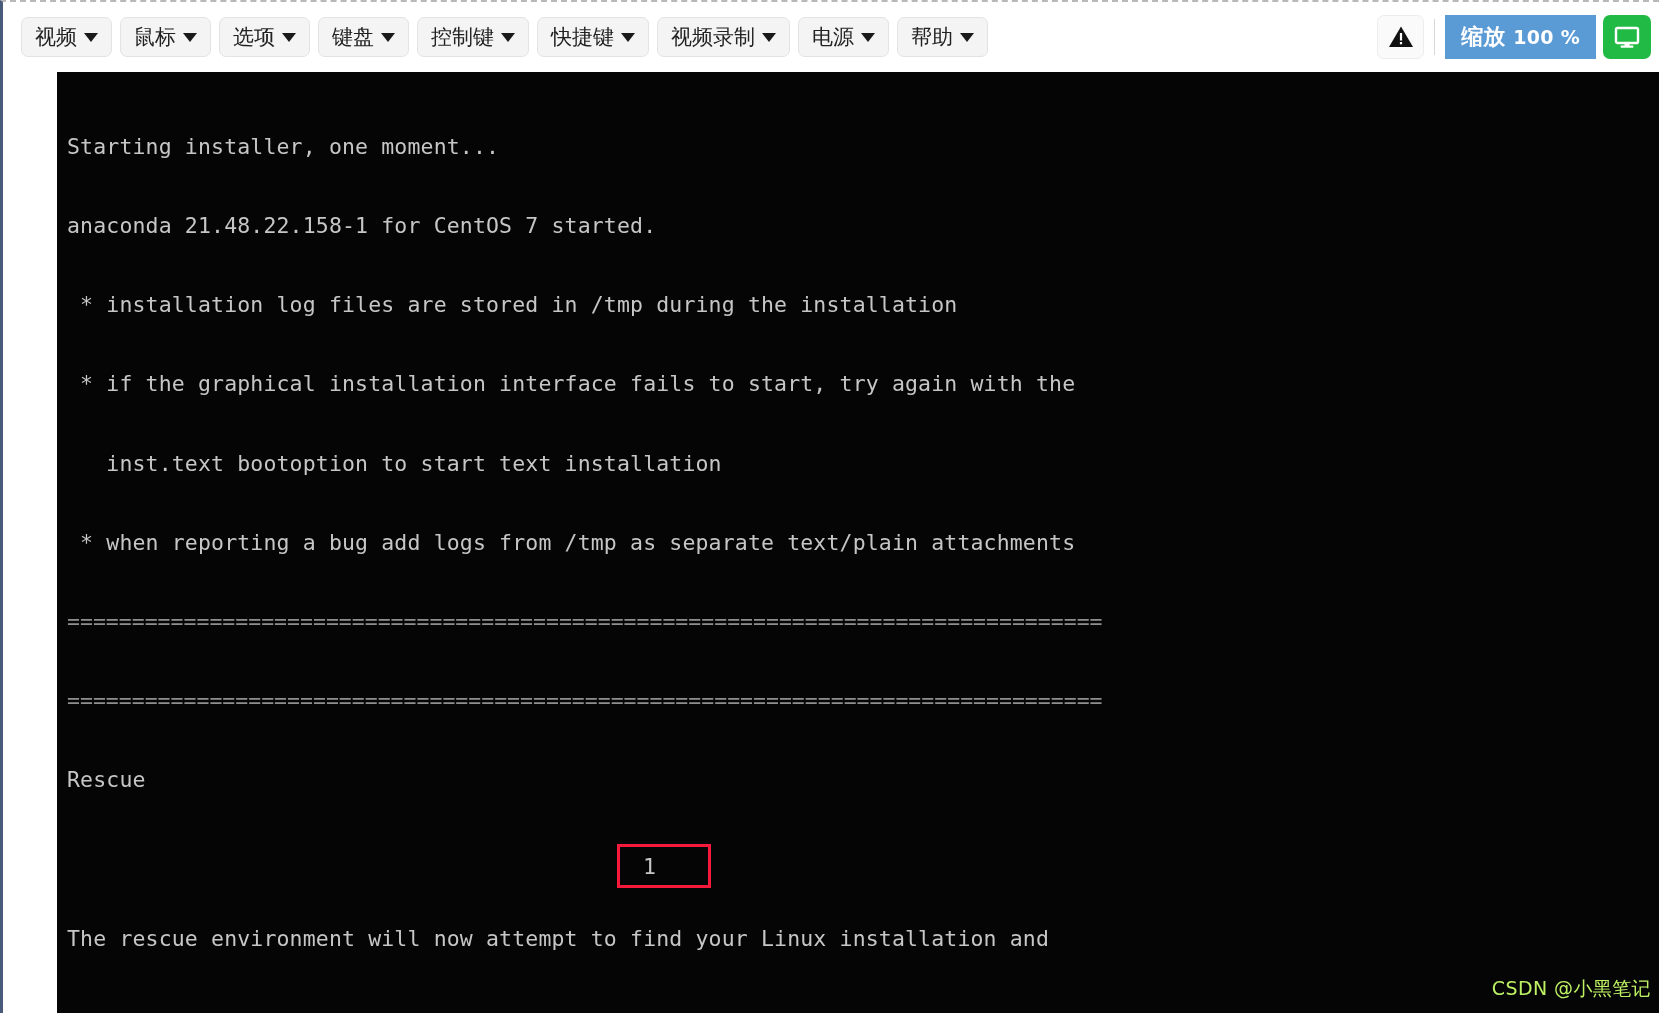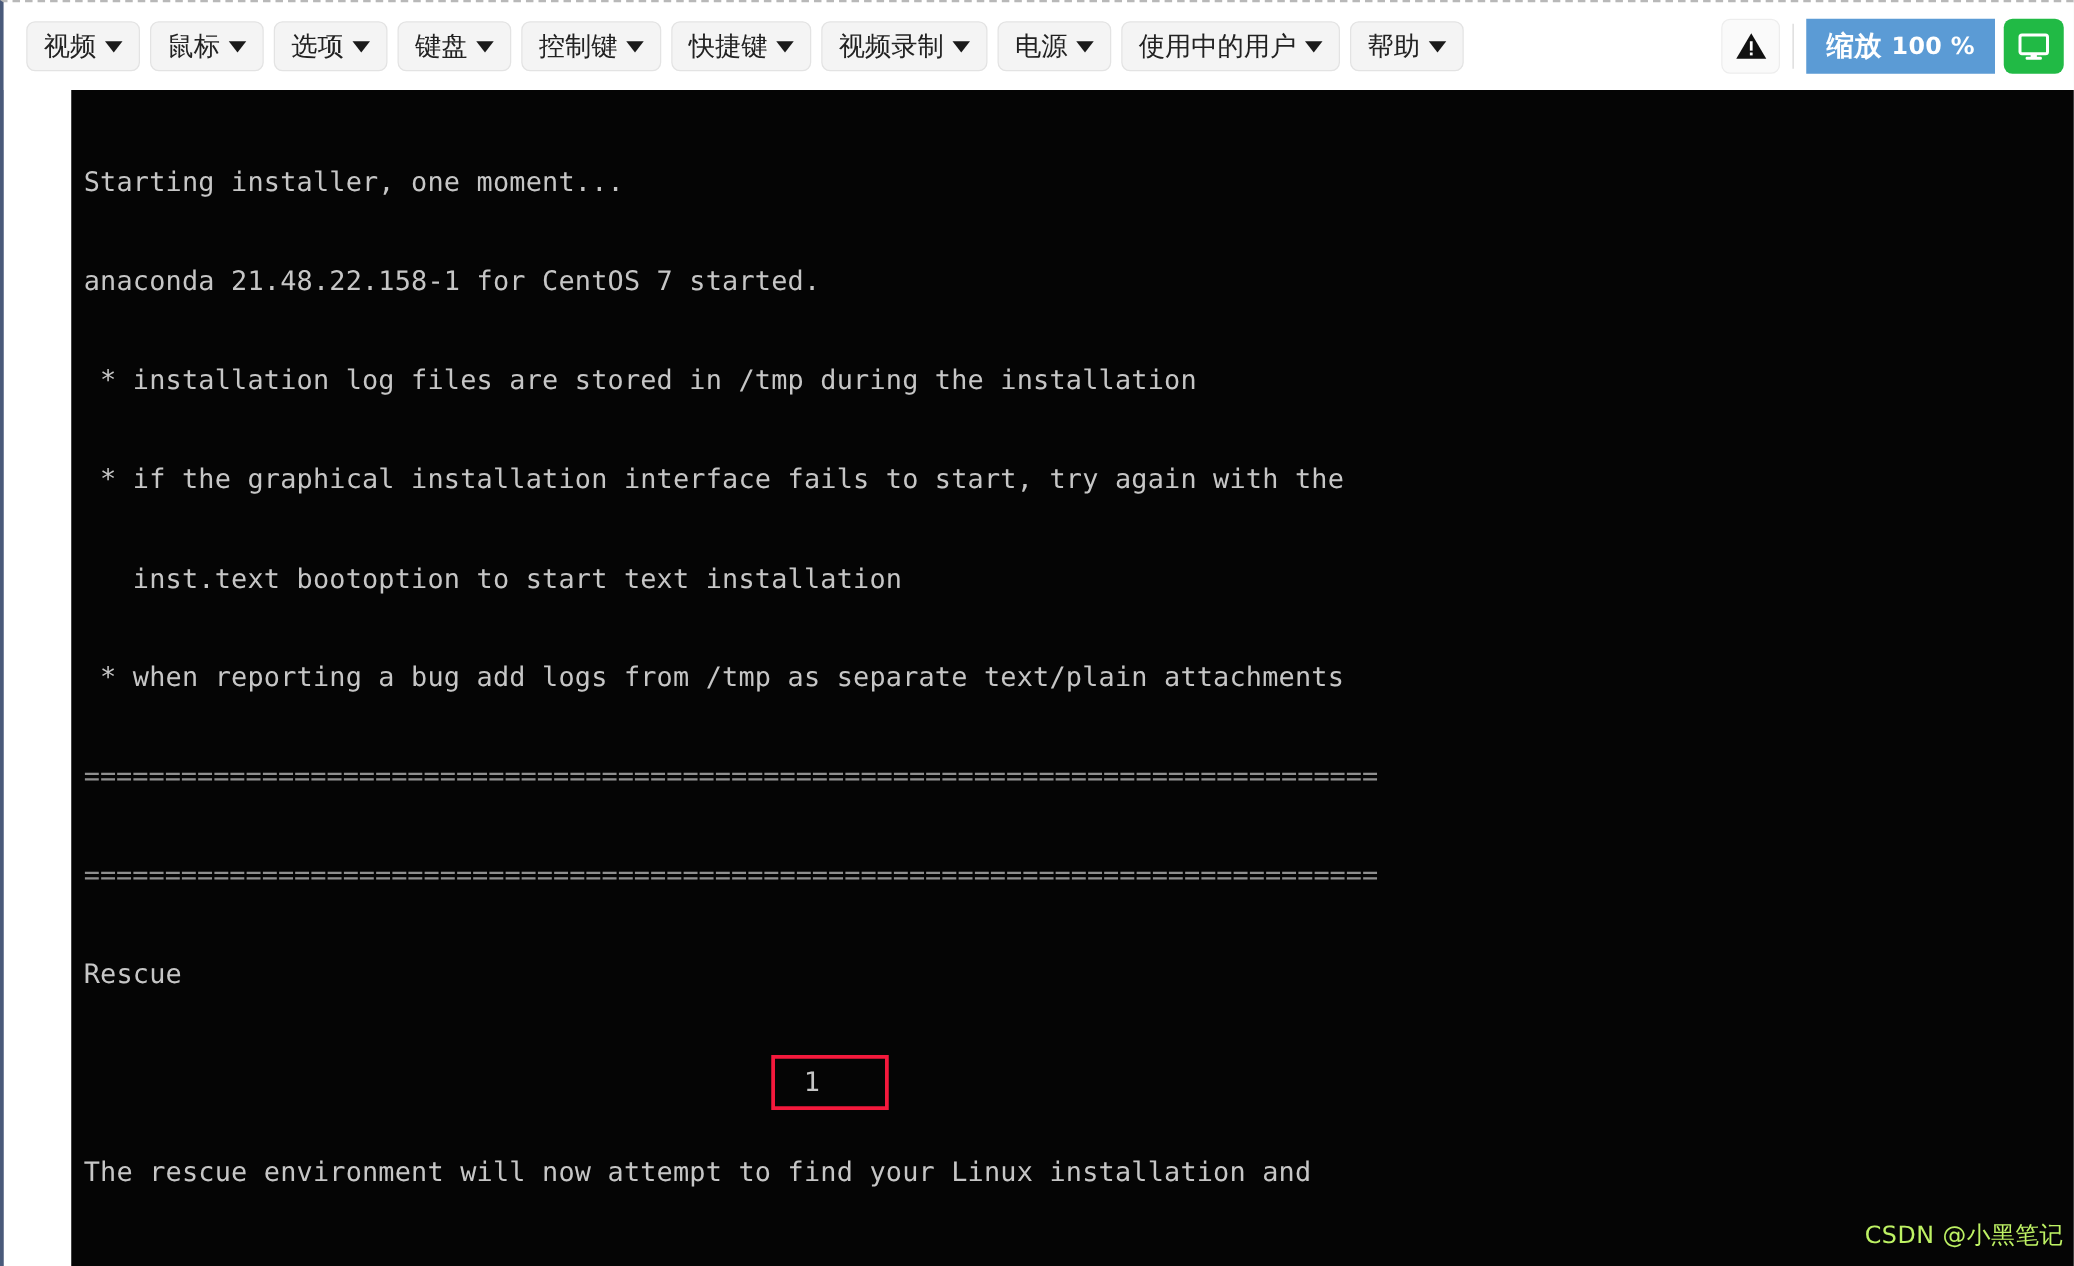--- a/index.html
+++ b/index.html
@@ -197,24 +197,20 @@
     </div>
     <div class="tb-btn">
       <span>视频录制</span>
       <span class="caret"></span>
     </div>
     <div class="tb-btn">
       <span>电源</span>
       <span class="caret"></span>
     </div>
     <div class="tb-btn">
-      <span>使用中的用户</span>
-      <span class="caret"></span>
-    </div>
-    <div class="tb-btn">
       <span>帮助</span>
       <span class="caret"></span>
     </div>
 
     <div class="tb-spacer"></div>
 
     <div class="warn-btn">
       <svg width="26" height="24" viewBox="0 0 26 24">
         <path d="M13 1.5 L25 22 L1 22 Z" fill="#111111"></path>
         <rect x="11.9" y="8" width="2.2" height="7.5" fill="#ffffff"></rect>

